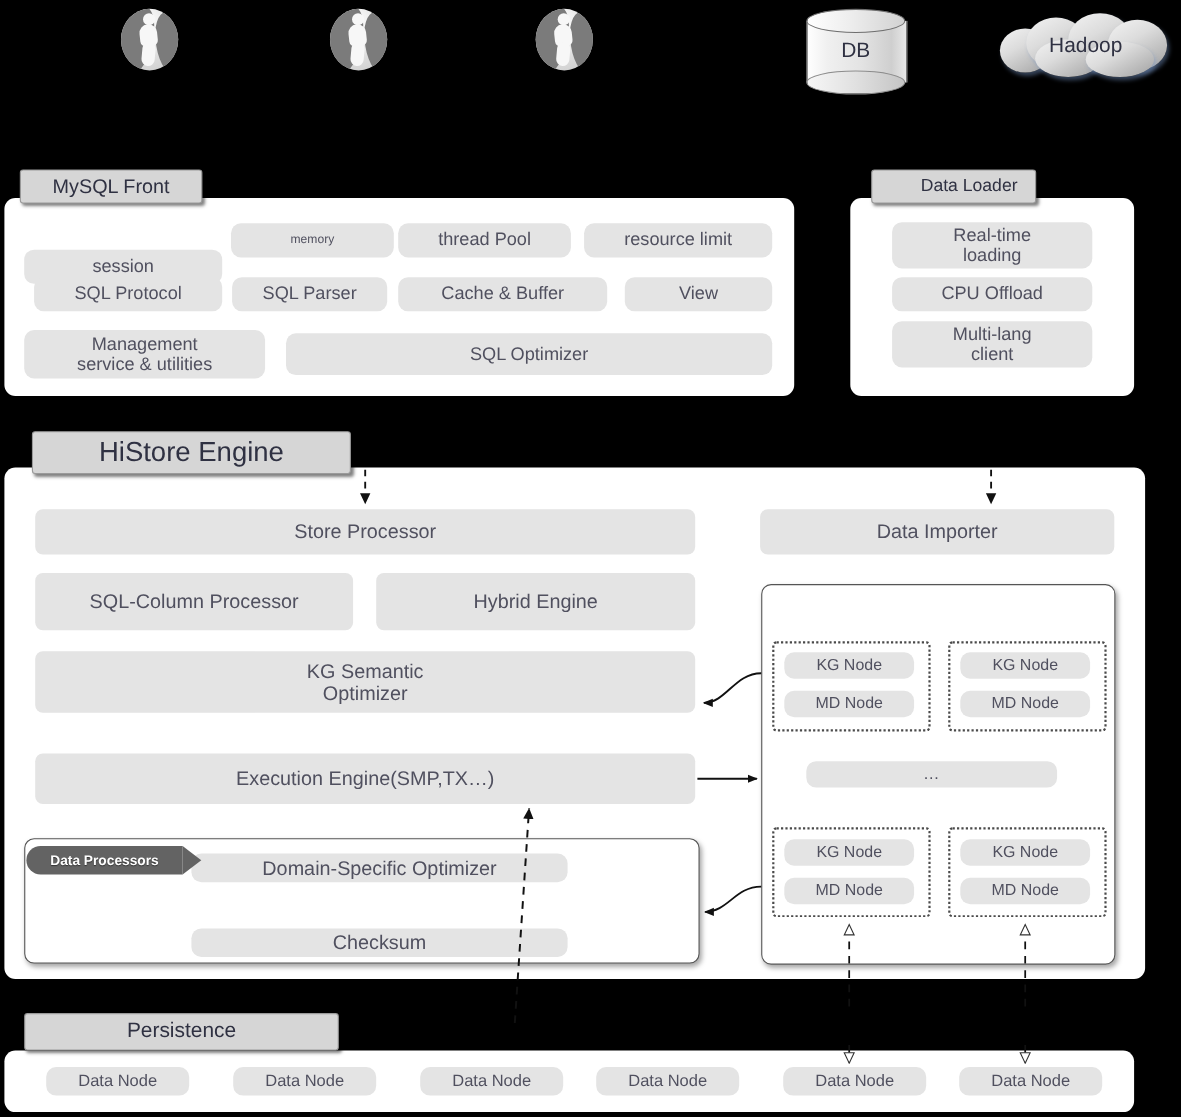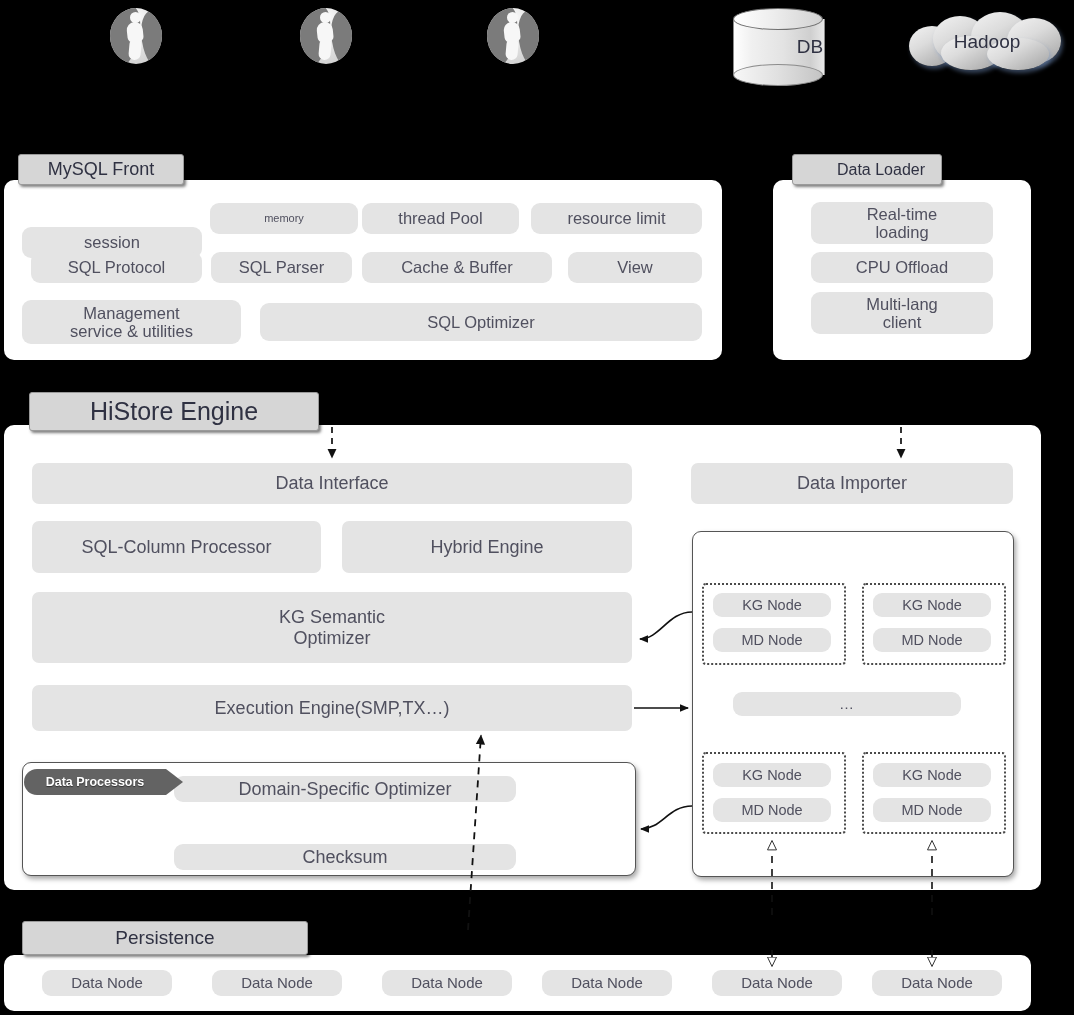--- a/index.html
+++ b/index.html
@@ -41,21 +41,21 @@
   .cyl .body{position:absolute;left:0;top:11px;width:100%;height:calc(100% - 22px);
      background:linear-gradient(90deg,#ffffff 0%,#f0f0f0 20%,#e3e3e3 55%,#cfcfcf 85%,#e8e8e8 100%);
      border-left:1px solid #8c8c8c;border-right:1px solid #8c8c8c;}
   .cyl .top{position:absolute;left:0;top:0;width:100%;height:22px;border-radius:50%;
      background:linear-gradient(90deg,#ffffff,#ededed 45%,#d2d2d2);border:1px solid #6f6f6f;
      box-sizing:border-box;}
   .cyl .bot{position:absolute;left:0;bottom:0;width:100%;height:22px;border-radius:50%;
      background:linear-gradient(90deg,#f7f7f7,#e0e0e0 50%,#c4c4c4);border:1px solid #8c8c8c;
      box-sizing:border-box;}
   .cyl .lbl{position:absolute;left:0;top:0;width:100%;height:100%;
-     display:flex;align-items:center;justify-content:center;z-index:3;margin-left:32px;}
+     display:flex;align-items:center;justify-content:center;z-index:3;}
 
   .cloud{position:absolute;}
   .cloud .bump{position:absolute;border-radius:50%;
      background:linear-gradient(150deg,#f3f3f3 0%,#dcdcdc 40%,#b7b7b7 78%,#9e9e9e 100%);
      box-shadow:2px 3px 4px rgba(120,150,200,.45);}
   .cloud .lbl{position:absolute;left:0;top:0;width:100%;height:100%;
      display:flex;align-items:center;justify-content:center;z-index:6;}
 
   
   .banner{position:absolute;height:26px;background:#636363;color:#fff;
@@ -141,24 +141,24 @@
 
   <div class="pill" style="left:811px;top:202px;width:182px;height:42px;font-size:16.5px;white-space:pre-line;">Real-time
 loading</div>
   <div class="pill" style="left:811px;top:252px;width:182px;height:31px;font-size:16.5px;">CPU Offload</div>
   <div class="pill" style="left:811px;top:292px;width:182px;height:42px;font-size:16.5px;white-space:pre-line;">Multi-lang
 client</div>
 
   <div class="panel" style="left:4px;top:425px;width:1037px;height:465px;"></div>
   <div class="tab" style="left:29px;top:392px;width:288px;height:37px;font-size:25px;">HiStore Engine</div>
 
-  <div class="pill sq" style="left:32px;top:463px;width:600px;height:41px;font-size:18px;">Data Interface</div>
+  <div class="pill sq" style="left:32px;top:463px;width:600px;height:41px;font-size:18px;">Store Processor</div>
   <div class="pill sq" style="left:32px;top:521px;width:289px;height:52px;font-size:18px;">SQL-Column Processor</div>
   <div class="pill sq" style="left:342px;top:521px;width:290px;height:52px;font-size:18px;">Hybrid Engine</div>
-  <div class="pill sq" style="left:32px;top:592px;width:600px;height:71px;font-size:18px;white-space:pre-line;">KG  Semantic
+  <div class="pill sq" style="left:32px;top:592px;width:600px;height:56px;font-size:18px;white-space:pre-line;">KG  Semantic
 Optimizer</div>
   <div class="pill sq" style="left:32px;top:685px;width:600px;height:46px;font-size:18px;">Execution Engine(SMP,TX…)</div>
 
   <div class="innerbox" style="left:22px;top:762px;width:612px;height:112px;"></div>
   <div class="banner" style="left:24px;top:769px;width:142px;">Data Processors</div>
   <div class="pill" style="left:174px;top:776px;width:342px;height:26px;font-size:18px;">Domain-Specific Optimizer</div>
   <div class="pill" style="left:174px;top:844px;width:342px;height:26px;font-size:18px;">Checksum</div>
 
   <div class="pill sq" style="left:691px;top:463px;width:322px;height:41px;font-size:18px;">Data Importer</div>
 

